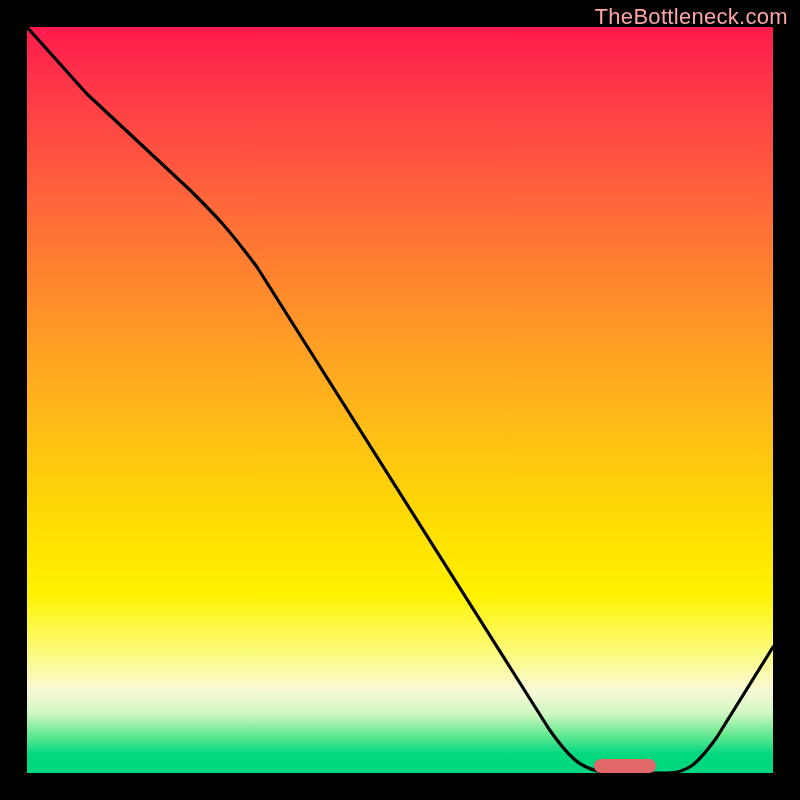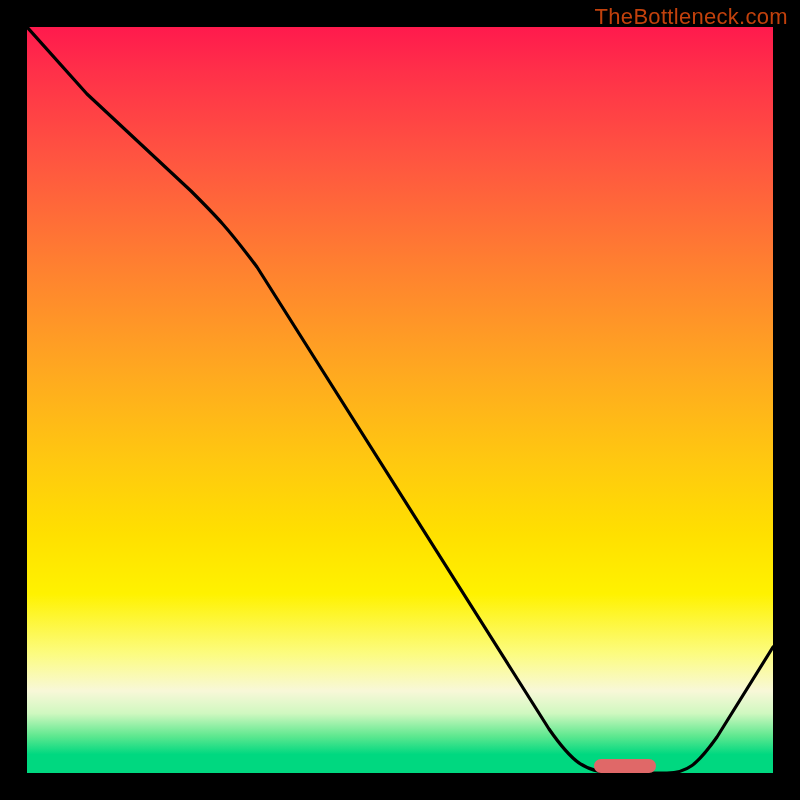--- a/index.html
+++ b/index.html
@@ -31,21 +31,21 @@
       #d0f8c0 92%,
       #60e890 95%,
       #00d880 97.5%,
       #00d880 100%
     );
   }
   .watermark {
     position: absolute;
     top: 4px;
     right: 12px;
-    color: #c2410c;
+    color: #fca5a5;
     font-size: 22px;
     font-weight: 500;
     letter-spacing: 0.3px;
     z-index: 5;
   }
   svg.curve {
     position: absolute;
     left: 27px;
     top: 27px;
     width: 746px;

